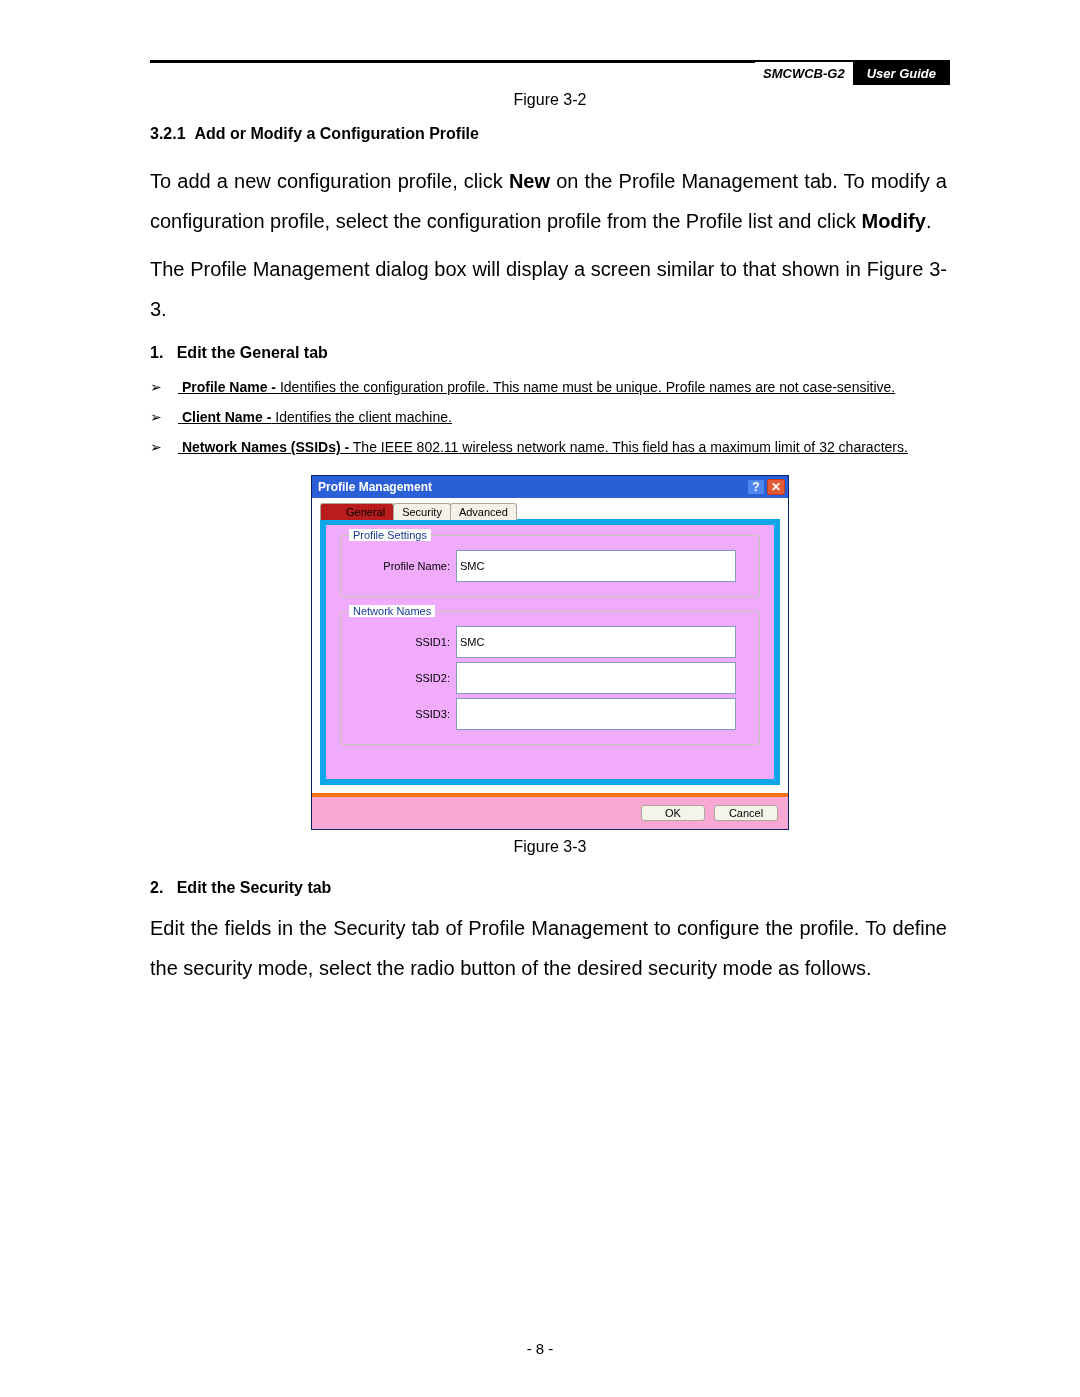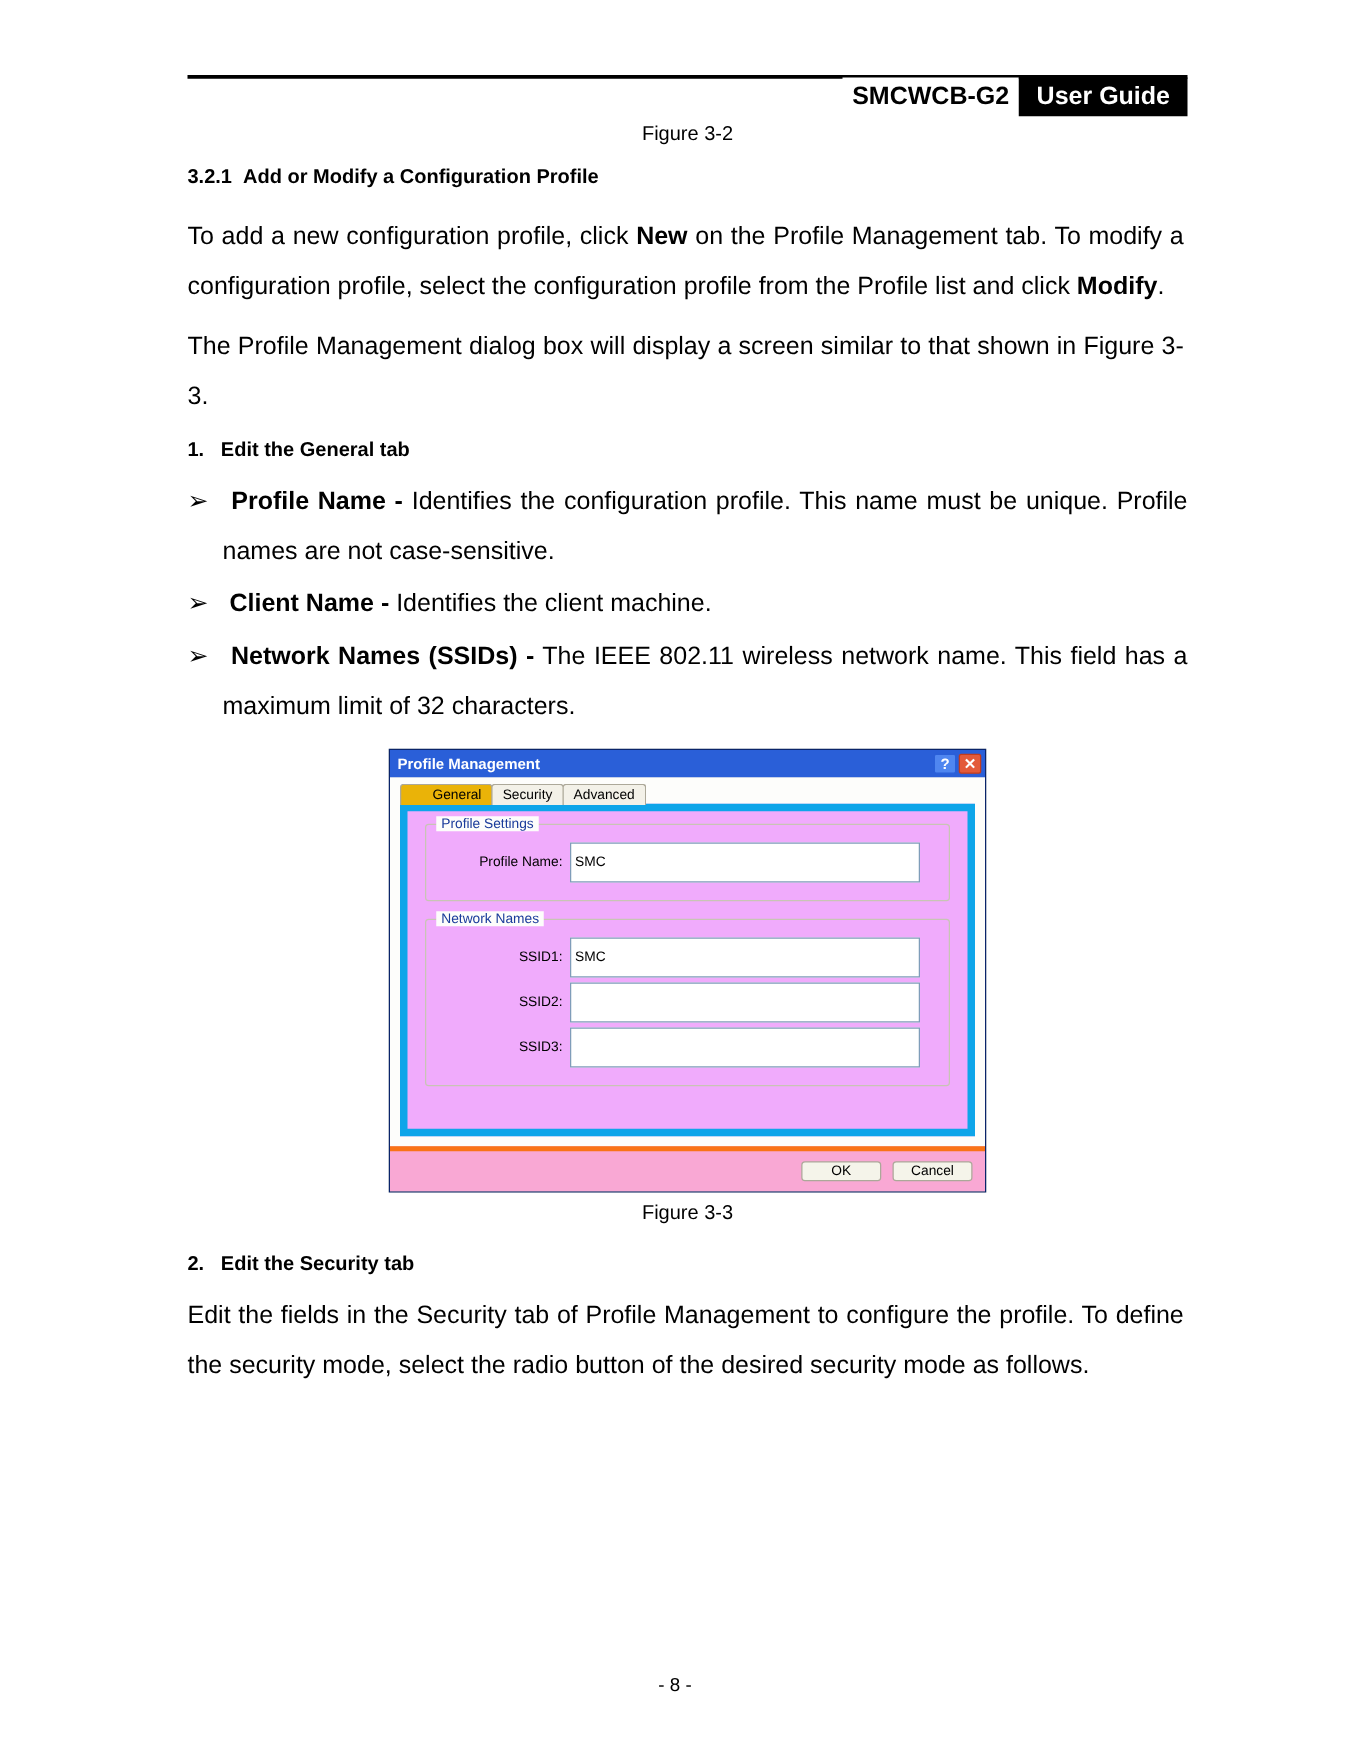--- a/index.html
+++ b/index.html
@@ -16,22 +16,23 @@
   }
   .header-line {
     border-top: 3px solid #000;
     margin-bottom: 0;
   }
   .header-row {
     display: flex;
     justify-content: flex-end;
     align-items: center;
     font-weight: bold;
-    font-size: 20px;
+    font-size: 13px;
     margin-top: -1px;
+    font-style: italic;
   }
   .header-model {
     padding: 4px 8px;
     background: #fff;
   }
   .header-guide {
     background: #000;
     color: #fff;
     padding: 4px 14px;
   }
@@ -54,25 +55,26 @@
   .bold { font-weight: bold; }
   .numbered {
     font-size: 16px;
     line-height: 2.0;
     margin: 6px 0 4px 0;
     padding-left: 28px;
     text-indent: -28px;
     font-weight: bold;
   }
   .bullet {
-    font-size: 20px;
+    font-size: 14px;
     line-height: 2.0;
     text-align: justify;
     margin: 0 0 2px 0;
     padding-left: 28px;
+    text-decoration: underline;
   }
   .bullet::before {
     content: "➢";
     display: inline-block;
     width: 28px;
     margin-left: -28px;
     font-weight: normal;
   }
 
   
@@ -121,21 +123,21 @@
   .tab {
     background: #fdfdfb;
     border: 1px solid #aca899;
     border-bottom: none;
     padding: 2px 8px;
     font-size: 11px;
     margin-right: -1px;
     border-radius: 3px 3px 0 0;
   }
   .tab.active {
-    background: #eab308;
+    background: #b91c1c;
     position: relative;
     z-index: 2;
     padding-left: 25px;
   }
   .tab:not(.active) {
     background: #f3f1e8;
   }
   .tab-panel {
     border: 6px solid #0ea5e9;
     background: #f0abfc;

